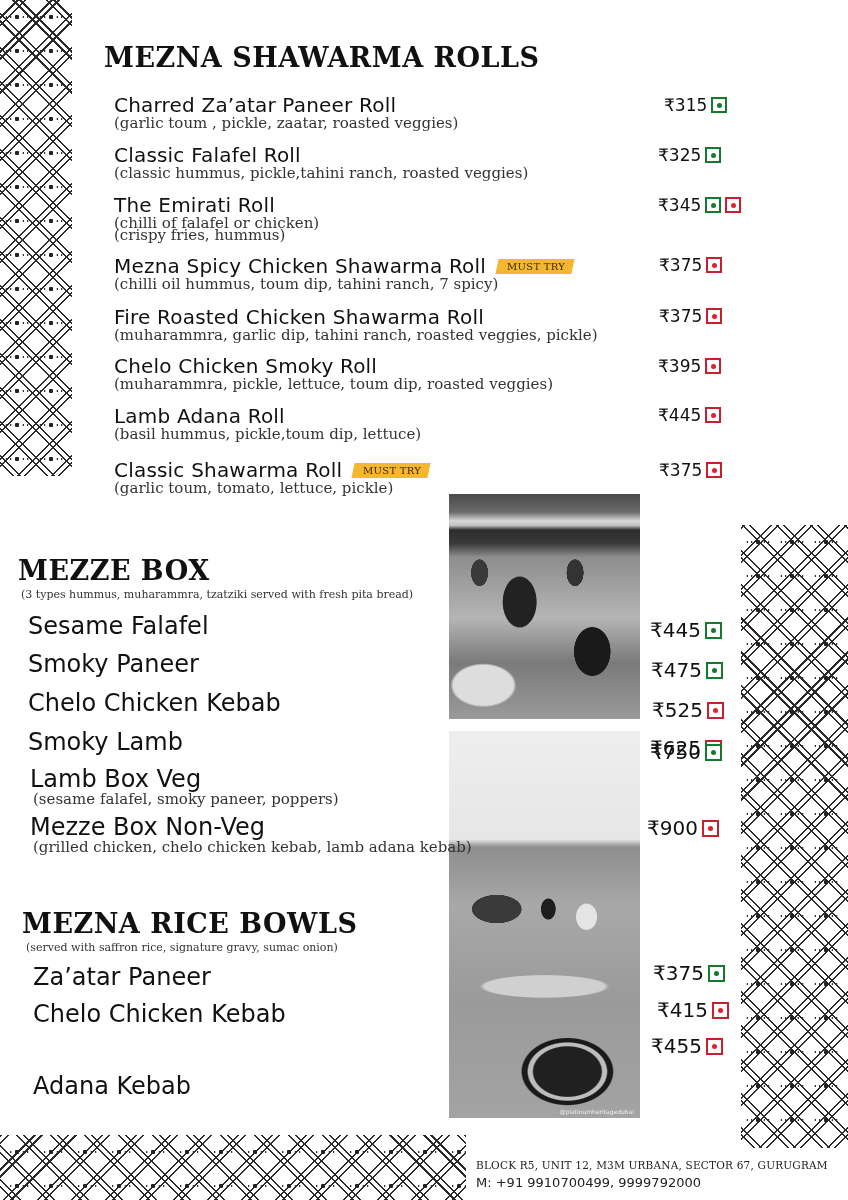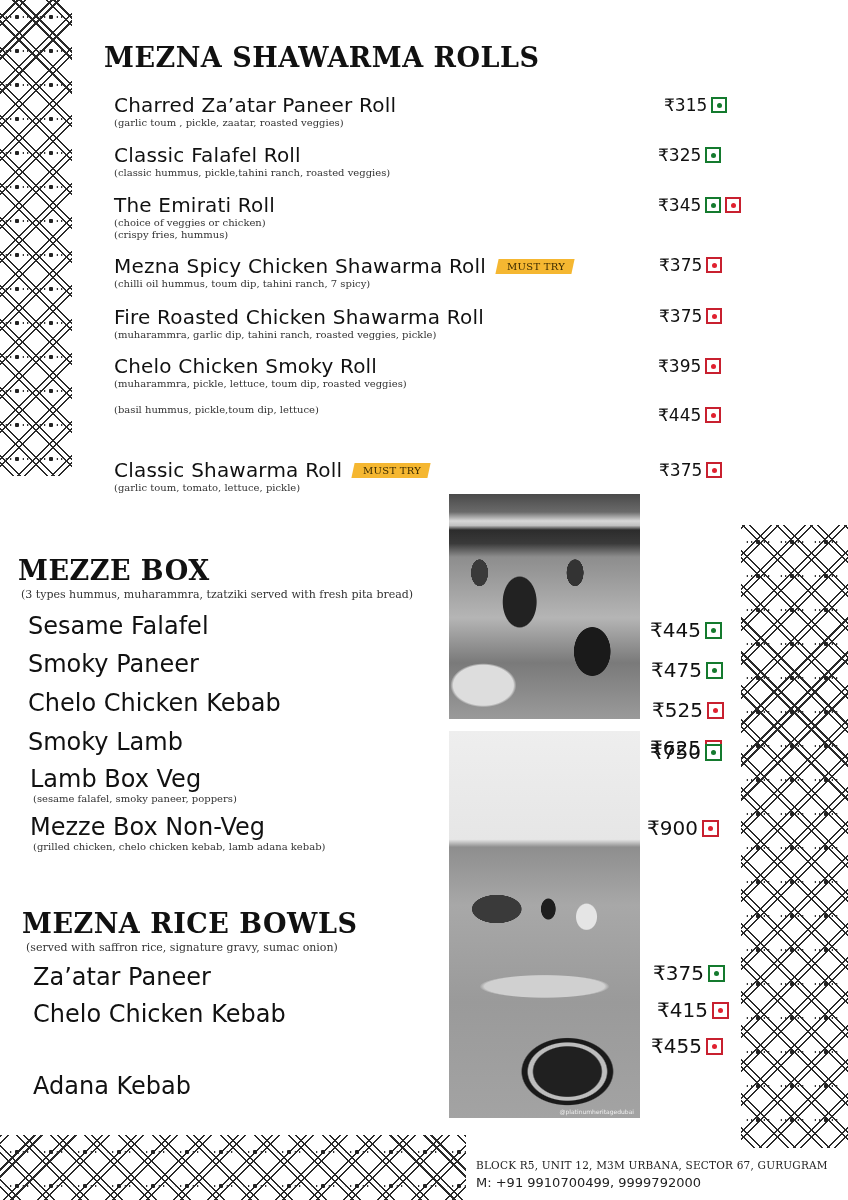--- a/index.html
+++ b/index.html
@@ -17,21 +17,21 @@
   }
   #pat-left { left:0; top:0; width:72px; height:476px; }
   #pat-right { left:741px; top:525px; width:107px; height:623px; }
   #pat-bottom { left:0; top:1135px; width:466px; height:65px; }
 
   .sec-title { position:absolute; font-family:"DejaVu Serif", serif; font-weight:bold; color:#111; letter-spacing:0.5px; white-space:nowrap; }
   .sec-sub { position:absolute; font-size:11px; color:#333; white-space:nowrap; font-family:"DejaVu Serif", serif; }
 
   .item { position:absolute; white-space:nowrap; }
   .item .name { font-family:"DejaVu Sans", sans-serif; font-weight:normal; color:#111; display:inline-block; vertical-align:middle; }
-  .item .desc { display:block; font-family:"DejaVu Serif", serif; font-size:10px; color:#333; line-height:12px; }
+  .item .desc { display:block; font-family:"DejaVu Serif", serif; font-size:15px; color:#333; line-height:12px; }
   .badge { display:inline-block; vertical-align:middle; margin-left:6px; background:#f5b731; color:#3a2a00;
            font-family:"DejaVu Serif", serif; font-size:10px; padding:2px 8px 2px 10px; letter-spacing:0.3px;
            transform:skewX(-12deg); }
   .badge span { display:inline-block; transform:skewX(12deg); }
 
   .price { position:absolute; white-space:nowrap; display:flex; align-items:center; gap:4px; }
   .price .amt { font-family:"DejaVu Sans", sans-serif; color:#111; }
   .vmark { display:inline-flex; align-items:center; justify-content:center; box-sizing:border-box; background:#fff; }
   .vmark.veg { border:2px solid #147a2e; }
   .vmark.nonveg { border:2px solid #c8202f; }
@@ -99,21 +99,21 @@
 </div>
 <div class="price s1" style="left:658px; top:145px;text-align:right;">
   <span class="amt">₹325</span>
   <span class="vmark veg">
       <span class="dot"></span>
     </span>
 </div>
 
 <div class="item s1" style="left:114px; top:193px;">
   <span class="name">The Emirati Roll</span>
-  <span class="desc">(choice of veggies or chicken)</span>
+  <span class="desc">(chilli of falafel or chicken)</span>
   <span class="desc">(crispy fries, hummus)</span>
 </div>
 <div class="price s1" style="left:658px; top:195px;">
   <span class="amt">₹345</span>
   <span class="vmark veg">
       <span class="dot"></span>
     </span>
   <span class="vmark nonveg">
       <span class="dot"></span>
     </span>
@@ -147,20 +147,21 @@
   <span class="desc">(muharammra, pickle, lettuce, toum dip, roasted veggies)</span>
 </div>
 <div class="price s1" style="left:658px; top:356px;">
   <span class="amt">₹395</span>
   <span class="vmark nonveg">
       <span class="dot"></span>
     </span>
 </div>
 
 <div class="item s1" style="left:114px; top:404px;">
+  <span class="name">Lamb Adana Roll</span>
   <span class="desc">(basil hummus, pickle,toum dip, lettuce)</span>
 </div>
 <div class="price s1" style="left:658px; top:405px;">
   <span class="amt">₹445</span>
   <span class="vmark nonveg">
       <span class="dot"></span>
     </span>
 </div>
 
 <div class="item s1" style="left:114px; top:458px;">

